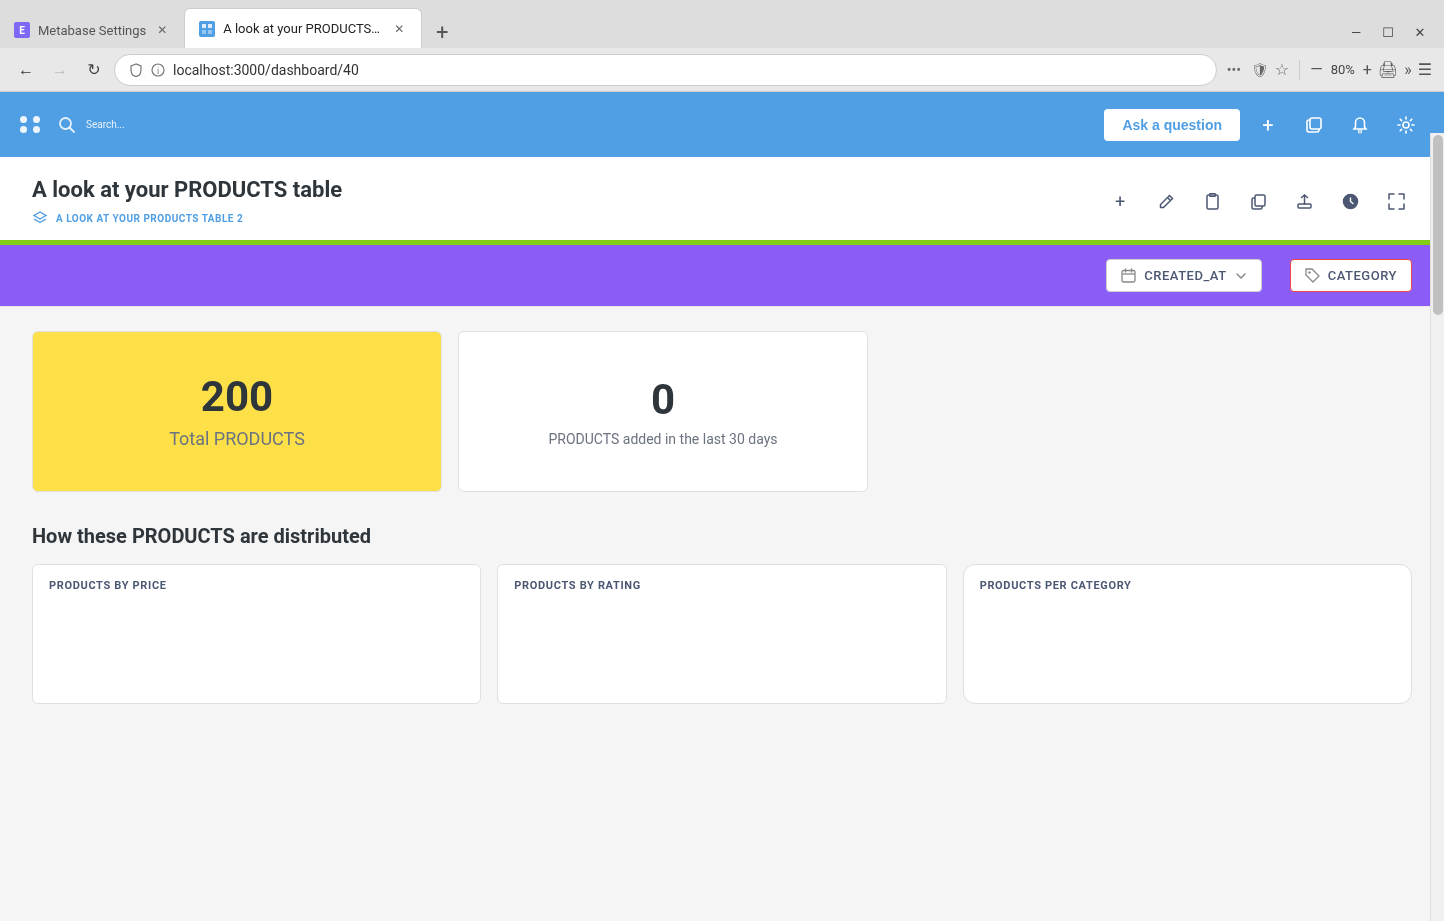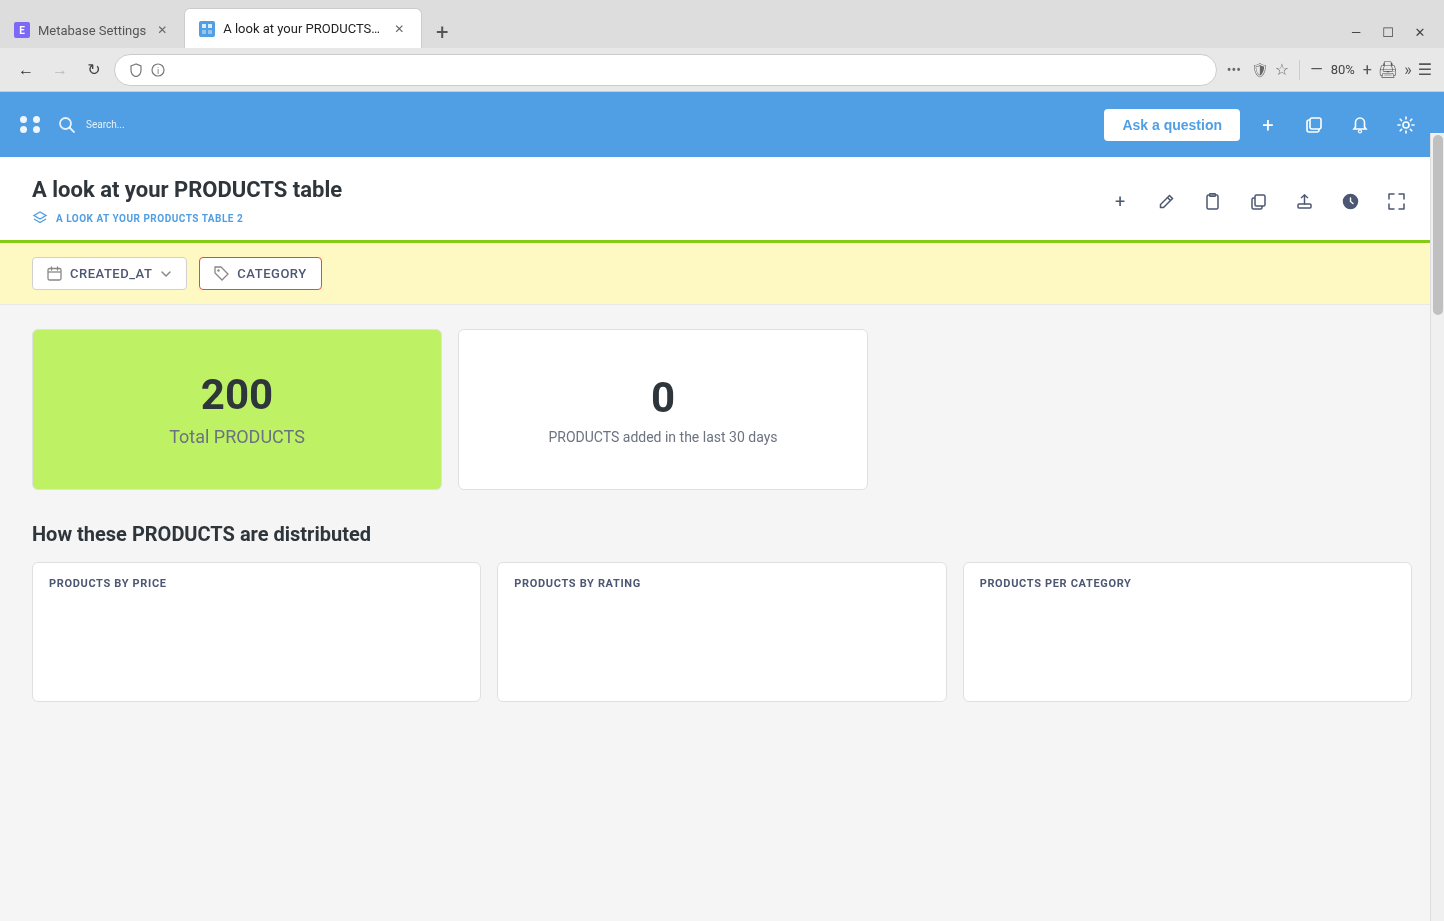--- a/index.html
+++ b/index.html
@@ -52,20 +52,21 @@
     <div style="width:28px;height:28px;display:flex;align-items:center;justify-content:center;cursor:pointer;color:#bbb;font-size:16px;border-radius:50%;">→</div>
     <div style="width:28px;height:28px;display:flex;align-items:center;justify-content:center;cursor:pointer;color:#444;font-size:16px;border-radius:50%;">↻</div>
     <div style="flex:1;display:flex;align-items:center;gap:8px;background:white;border:1px solid #ccc;border-radius:20px;padding:4px 14px;height:32px;cursor:text;">
       <svg width="14" height="14" viewBox="0 0 14 14" fill="none">
           <path d="M7 1L2 3v4c0 3.1 2.2 5.9 5 6.7 2.8-.8 5-3.6 5-6.7V3L7 1z" stroke="#777" stroke-width="1.2" fill="none"></path>
         </svg>
       <svg width="14" height="14" viewBox="0 0 14 14" fill="none">
           <circle cx="7" cy="7" r="6" stroke="#777" stroke-width="1.2"></circle>
           <text x="7" y="11" text-anchor="middle" font-size="9" fill="#777">i</text>
         </svg>
+      <span style="font-size:14px;color:#333;flex:1;">localhost:3000/dashboard/40</span>
     </div>
     <div style="color:#666;cursor:pointer;font-size:14px;padding:4px;">•••</div>
     <div style="color:#666;cursor:pointer;font-size:14px;">🛡</div>
     <div style="color:#666;cursor:pointer;font-size:16px;">☆</div>
     <div style="width:1px;height:20px;background:#ccc;margin:0 4px;"></div>
     <div style="color:#555;cursor:pointer;font-size:16px;">—</div>
     <span style="font-size:13px;color:#444;padding:0 2px;">80%</span>
     <div style="color:#555;cursor:pointer;font-size:16px;">+</div>
     <div style="color:#555;cursor:pointer;font-size:16px;">🖨</div>
     <div style="color:#555;cursor:pointer;font-size:16px;">»</div>
@@ -106,21 +107,21 @@
       </div>
       <div style="width:36px;height:36px;display:flex;align-items:center;justify-content:center;color:white;cursor:pointer;border-radius:4px;">
         <svg width="18" height="18" viewBox="0 0 18 18" fill="none">
             <circle cx="9" cy="9" r="3" stroke="white" stroke-width="1.6"></circle>
             <path d="M9 1v2M9 15v2M1 9h2M15 9h2M3.2 3.2l1.4 1.4M13.4 13.4l1.4 1.4M3.2 14.8l1.4-1.4M13.4 4.6l1.4-1.4" stroke="white" stroke-width="1.6" stroke-linecap="round"></path>
           </svg>
       </div>
     </div>
   </div>
 
-  <div style="background:white;padding:20px 32px 14px;border-bottom:3px solid #84cc16;display:flex;align-items:center;justify-content:space-between;gap:9px;">
+  <div style="background:white;padding:20px 32px 14px;border-bottom:5px solid #84cc16;display:flex;align-items:center;justify-content:space-between;gap:9px;">
     <div>
       <h1 style="font-size:22px;font-weight:700;color:#2e353b;margin-bottom:8px;">A look at your PRODUCTS table</h1>
       <div style="display:flex;align-items:center;gap:8px;cursor:pointer;">
         <svg width="16" height="16" viewBox="0 0 16 16" fill="none">
           <path d="M8 2L2 5.5l6 3.5 6-3.5L8 2z" stroke="#509ee3" stroke-width="1.4" fill="none"></path>
           <path d="M2 9l6 3.5L14 9" stroke="#509ee3" stroke-width="1.4" fill="none"></path>
         </svg>
         <span style="color:#509ee3;font-size:10px;font-weight:700;letter-spacing:0.05em;">A LOOK AT YOUR PRODUCTS TABLE 2</span>
       </div>
     </div>
@@ -161,21 +162,21 @@
         <svg width="17" height="17" viewBox="0 0 17 17" fill="none">
             <polyline points="1,6 1,1 6,1" stroke="#4c5773" stroke-width="1.5" fill="none" stroke-linecap="round" stroke-linejoin="round"></polyline>
             <polyline points="11,1 16,1 16,6" stroke="#4c5773" stroke-width="1.5" fill="none" stroke-linecap="round" stroke-linejoin="round"></polyline>
             <polyline points="16,11 16,16 11,16" stroke="#4c5773" stroke-width="1.5" fill="none" stroke-linecap="round" stroke-linejoin="round"></polyline>
             <polyline points="6,16 1,16 1,11" stroke="#4c5773" stroke-width="1.5" fill="none" stroke-linecap="round" stroke-linejoin="round"></polyline>
           </svg>
       </div>
     </div>
   </div>
 
-  <div style="background:#fef9c3;padding:14px 32px;border-bottom:1px solid #e8e8e8;display:flex;gap:12px;align-items:center;">
+  <div style="background:#8b5cf6;padding:14px 32px;border-bottom:1px solid #e8e8e8;display:flex;gap:28px;align-items:center;justify-content:flex-end;">
     <div style="display:flex;align-items:center;gap:8px;border:1px solid #d0d0d0;border-radius:4px;padding:8px 14px;background:white;font-size:13px;color:#4c5773;cursor:pointer;font-weight:500;letter-spacing:0.04em;">
       <svg width="15" height="15" viewBox="0 0 15 15" fill="none">
           <rect x="1" y="2.5" width="13" height="11.5" rx="1.5" stroke="#888" stroke-width="1.3"></rect>
           <line x1="1" y1="6" x2="14" y2="6" stroke="#888" stroke-width="1.3"></line>
           <line x1="4.5" y1="1" x2="4.5" y2="4" stroke="#888" stroke-width="1.3" stroke-linecap="round"></line>
           <line x1="10.5" y1="1" x2="10.5" y2="4" stroke="#888" stroke-width="1.3" stroke-linecap="round"></line>
         </svg>
       <span>CREATED_AT</span>
       <svg width="12" height="12" viewBox="0 0 12 12" fill="none">
           <polyline points="2,4 6,8 10,4" stroke="#888" stroke-width="1.5" stroke-linecap="round" stroke-linejoin="round" fill="none"></polyline>
@@ -186,39 +187,39 @@
           <path d="M1 1h6l7 7-6 6-7-7V1z" stroke="#888" stroke-width="1.3" fill="none"></path>
           <circle cx="4.5" cy="4.5" r="1.2" fill="#888"></circle>
         </svg>
       <span>CATEGORY</span>
     </div>
   </div>
 
   <div style="padding:24px 32px;background:#f5f5f5;min-height:580px;">
 
     <div style="display:flex;gap:16px;margin-bottom:32px;">
-      <div style="background:#bef264;border:1px solid #e0e0e0;border-radius:6px;flex:1;max-width:410px;display:flex;flex-direction:column;align-items:center;justify-content:center;padding:42px 24px;text-align:center;">
+      <div style="background:#fde047;border:1px solid #e0e0e0;border-radius:6px;flex:1;max-width:410px;display:flex;flex-direction:column;align-items:center;justify-content:center;padding:42px 24px;text-align:center;">
         <div style="font-size:42px;font-weight:700;color:#2e353b;line-height:1.1;margin-bottom:8px;">200</div>
         <div style="font-size:18px;color:#6b7280;">Total PRODUCTS</div>
       </div>
       <div style="background:white;border:1px solid #e0e0e0;border-radius:6px;flex:1;max-width:410px;display:flex;flex-direction:column;align-items:center;justify-content:center;padding:42px 24px;text-align:center;">
         <div style="font-size:42px;font-weight:700;color:#2e353b;line-height:1.1;margin-bottom:8px;">0</div>
         <div style="font-size:14px;color:#6b7280;">PRODUCTS added in the last 30 days</div>
       </div>
     </div>
 
     <h2 style="font-size:20px;font-weight:700;color:#2e353b;margin-bottom:16px;">How these PRODUCTS are distributed</h2>
     <div style="display:flex;gap:16px;">
       <div style="background:white;border:1px solid #e0e0e0;border-radius:6px;flex:1;min-height:140px;padding:14px 16px;overflow:hidden;">
         <div style="font-size:11px;font-weight:700;color:#4c5773;text-transform:uppercase;letter-spacing:0.06em;margin-bottom:8px;">PRODUCTS by PRICE</div>
       </div>
       <div style="background:white;border:1px solid #e0e0e0;border-radius:6px;flex:1;min-height:140px;padding:14px 16px;overflow:hidden;">
         <div style="font-size:11px;font-weight:700;color:#4c5773;text-transform:uppercase;letter-spacing:0.06em;margin-bottom:8px;">PRODUCTS by RATING</div>
       </div>
-      <div style="background:white;border:1px solid #e0e0e0;border-radius:6px;flex:1;min-height:140px;padding:14px 16px;overflow:hidden;">
+      <div style="background:white;border:1px solid #e0e0e0;border-radius:12px;flex:1;min-height:140px;padding:14px 16px;overflow:hidden;">
         <div style="font-size:11px;font-weight:700;color:#4c5773;text-transform:uppercase;letter-spacing:0.06em;margin-bottom:8px;">PRODUCTS per CATEGORY</div>
       </div>
     </div>
   </div>
 </div>
 
 <div style="position:fixed;right:0;top:133px;width:14px;height:788px;background:#f0f0f0;border-left:1px solid #ddd;">
   <div style="width:10px;height:180px;background:#c0c0c0;border-radius:5px;margin:2px auto;margin-top:2px;"></div>
 </div>
 

